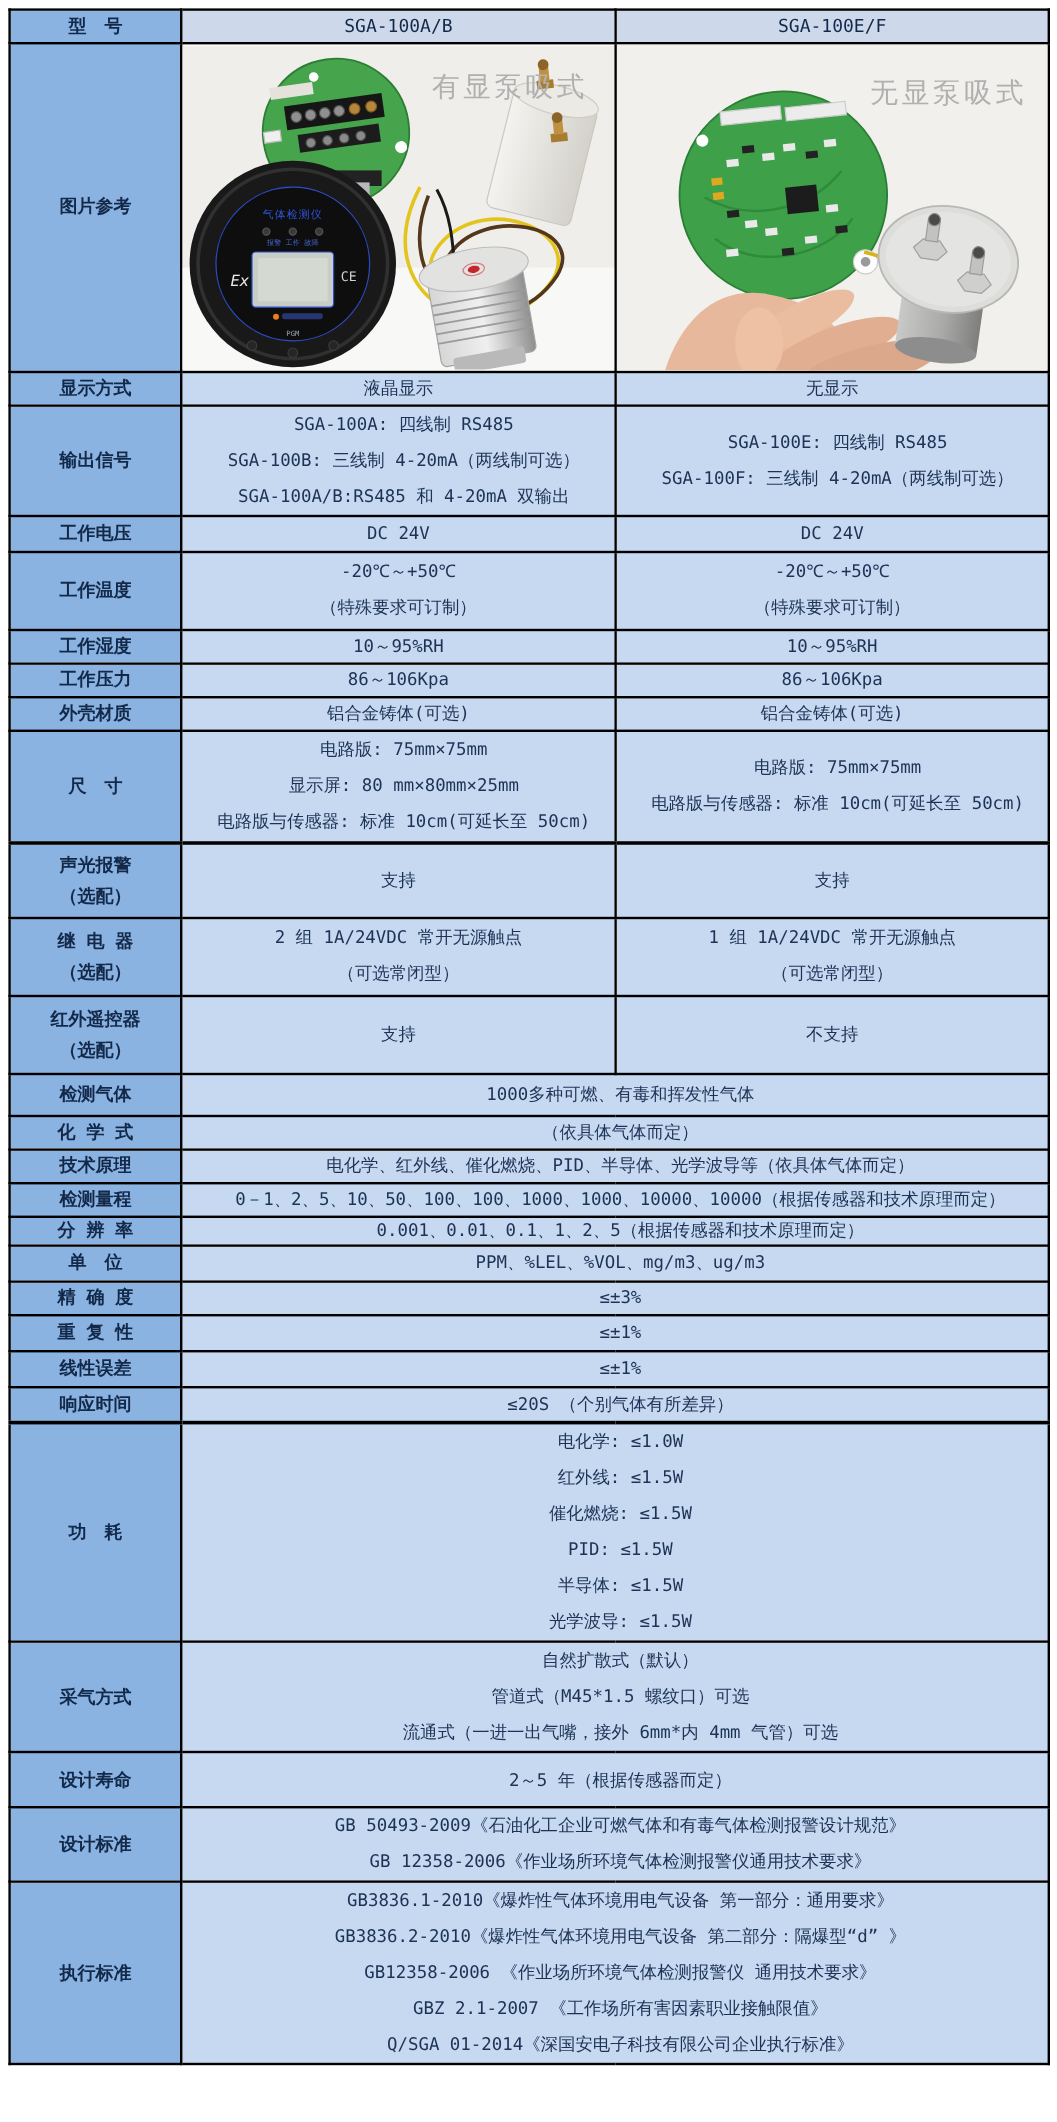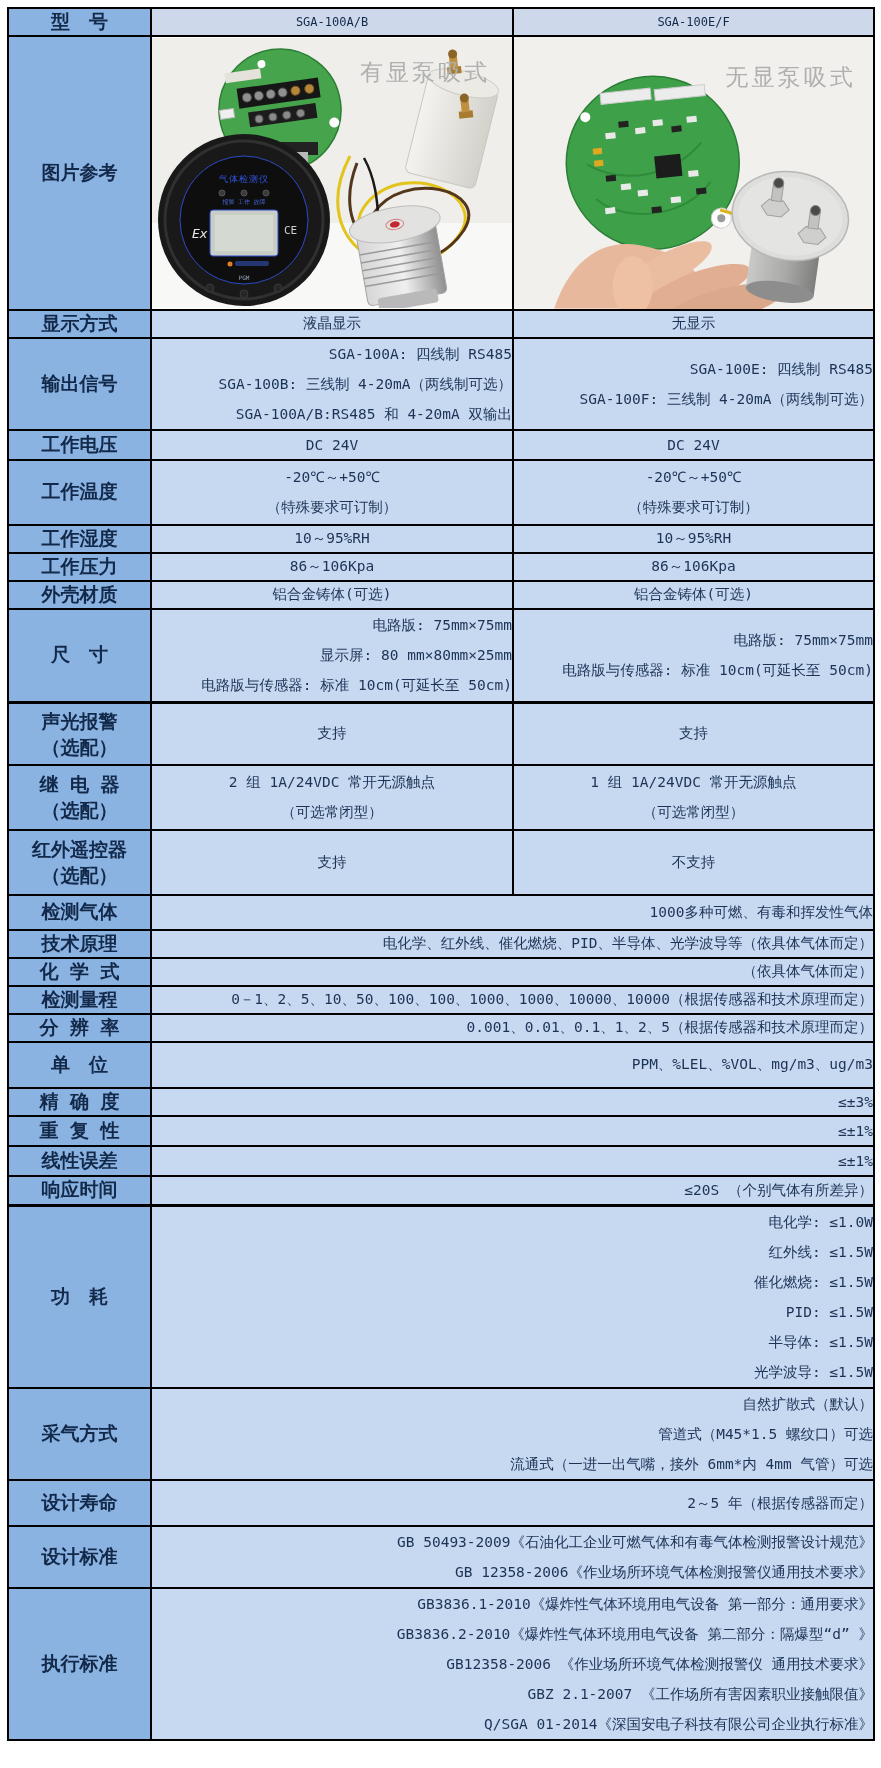--- a/index.html
+++ b/index.html
@@ -1,24 +1,24 @@
 <!DOCTYPE html>
 <html><head>
 <meta charset="utf-8">
 <style>
   html,body{margin:0;padding:0;background:#ffffff;}
   .sheet{position:relative;width:881px;height:1768px;background:#ffffff;
          font-family:"DejaVu Sans Mono","Liberation Sans",sans-serif;}
   table.spec{position:absolute;left:7px;top:7px;width:866px;border-collapse:collapse;table-layout:fixed;}
   td{border:2px solid #000;color:#1d3356;font-size:14.5px;overflow:hidden;vertical-align:middle;padding:0;}
-  td.lbl{background:#8bb3e2;font-weight:bold;text-align:center;color:#13294a;font-size:19px;}
-  td.hd{background:#cdd9ea;text-align:center;color:#13294a;font-size:12px;}
+  td.lbl{background:#8bb3e2;font-weight:bold;text-align:center;color:#13294a;font-size:15px;}
+  td.hd{background:#cdd9ea;text-align:center;color:#13294a;font-size:15px;}
   td.d{background:#c6d9f1;margin-left:20px;}
   td.c{text-align:center;}
-  td.l{text-align:right;padding-left:9px;}
+  td.l{text-align:center;padding-left:9px;}
   td.photo{background:#ffffff;padding:0;}
   tr.thick td{border-bottom-width:3px;}
   .line{white-space:nowrap;line-height:30px;}
   .lline{line-height:26px;white-space:nowrap;}
   svg{display:block;}
 </style>
 </head>
 <body>
 
 <div class="sheet">
@@ -303,40 +303,40 @@
     <td class="d c">不支持</td>
   </tr>
 
 
   <tr style="height:35px">
     <td class="lbl">检测气体</td>
     <td class="d l" colspan="2">1000多种可燃、有毒和挥发性气体</td>
   </tr>
 
   <tr style="height:28px">
+    <td class="lbl">化 学 式</td>
+    <td class="d l" colspan="2">（依具体气体而定）</td>
+  </tr>
+
+  <tr style="height:28px">
     <td class="lbl">技术原理</td>
     <td class="d l" colspan="2">电化学、红外线、催化燃烧、PID、半导体、光学波导等（依具体气体而定）</td>
-  </tr>
-
-  <tr style="height:28px">
-    <td class="lbl">化 学 式</td>
-    <td class="d l" colspan="2">（依具体气体而定）</td>
   </tr>
 
   <tr style="height:28px">
     <td class="lbl">检测量程</td>
     <td class="d l" colspan="2">0－1、2、5、10、50、100、100、1000、1000、10000、10000（根据传感器和技术原理而定）</td>
   </tr>
 
   <tr style="height:24px">
     <td class="lbl">分 辨 率</td>
     <td class="d l" colspan="2">0.001、0.01、0.1、1、2、5（根据传感器和技术原理而定）</td>
   </tr>
 
-  <tr style="height:46px">
+  <tr style="height:30px">
     <td class="lbl">单　位</td>
     <td class="d l" colspan="2">PPM、%LEL、%VOL、mg/m3、ug/m3</td>
   </tr>
 
   <tr style="height:28px">
     <td class="lbl">精 确 度</td>
     <td class="d l" colspan="2">≤±3%</td>
   </tr>
 
   <tr style="height:30px">

